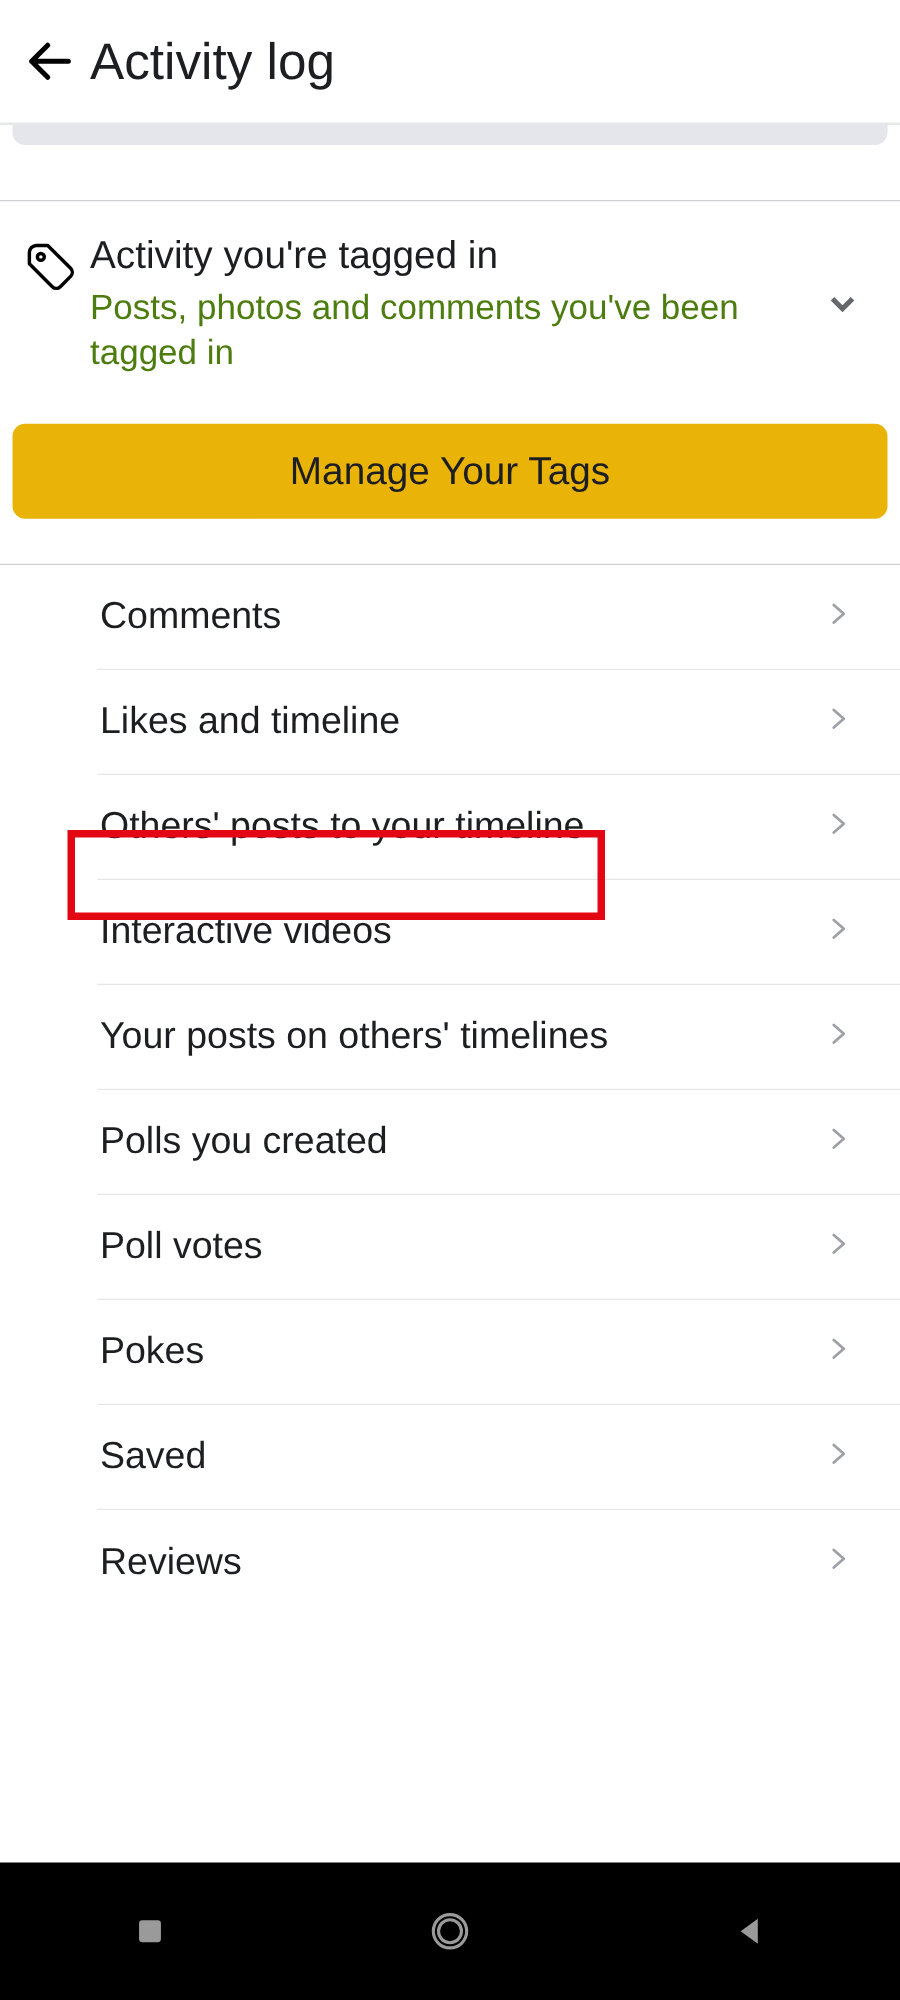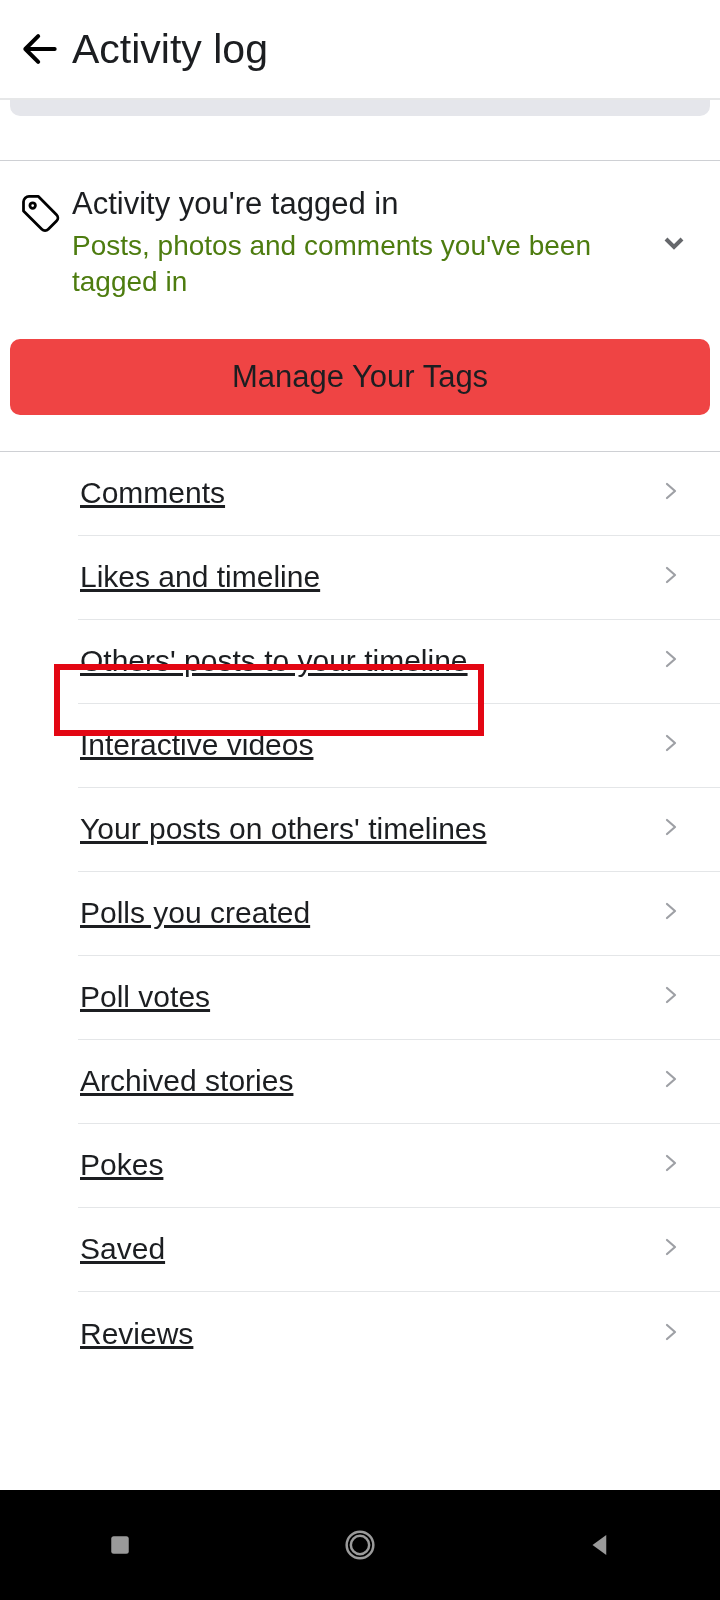--- a/index.html
+++ b/index.html
@@ -30,26 +30,26 @@
   .section .icon-col { width:64px; display:flex; justify-content:center;
     padding-top:4px; }
   .section .text-col { flex:1; }
   .section .title { font-size:31px; font-weight:500; line-height:1.25; }
   .section .desc  { font-size:28px; color:#4d7c0f; line-height:1.3;
     margin-top:4px; }
   .section .chev-col { width:56px; display:flex; align-items:center;
     justify-content:center; align-self:center; }
 
   
-  .big-btn { margin:14px 10px 36px; height:76px; background:#ef4444;
+  .big-btn { margin:14px 10px 36px; height:76px; background:#eab308;
     border-radius:10px; display:flex; align-items:center;
     justify-content:center; font-size:31px; font-weight:500; }
 
   
-  .list { margin-left:78px;text-decoration:underline; }
+  .list { margin-left:78px; }
   .item { display:flex; align-items:center; justify-content:space-between;
     height:84px; border-bottom:1px solid #e4e6e8; padding-right:38px;
     padding-left:2px; }
   .item:last-child { border-bottom:none; }
   .item .label { font-size:30px; }
   .chevron-right svg { width:24px; height:24px; stroke:#9ea0a5; }
 
   .highlight-box { position:absolute; border:6px solid #e30613;
     pointer-events:none; }
 
@@ -145,26 +145,20 @@
               <path d="M9 5l8 7-8 7" fill="none" stroke-width="2.2" stroke-linecap="round" stroke-linejoin="round"></path>
             </svg></span>
         </div>
         <div class="item">
           <span class="label">Poll votes</span>
           <span class="chevron-right"><svg viewBox="0 0 24 24">
               <path d="M9 5l8 7-8 7" fill="none" stroke-width="2.2" stroke-linecap="round" stroke-linejoin="round"></path>
             </svg></span>
         </div>
         <div class="item">
-          <span class="label">Archived stories</span>
-          <span class="chevron-right"><svg viewBox="0 0 24 24">
-              <path d="M9 5l8 7-8 7" fill="none" stroke-width="2.2" stroke-linecap="round" stroke-linejoin="round"></path>
-            </svg></span>
-        </div>
-        <div class="item">
           <span class="label">Pokes</span>
           <span class="chevron-right"><svg viewBox="0 0 24 24">
               <path d="M9 5l8 7-8 7" fill="none" stroke-width="2.2" stroke-linecap="round" stroke-linejoin="round"></path>
             </svg></span>
         </div>
         <div class="item">
           <span class="label">Saved</span>
           <span class="chevron-right"><svg viewBox="0 0 24 24">
               <path d="M9 5l8 7-8 7" fill="none" stroke-width="2.2" stroke-linecap="round" stroke-linejoin="round"></path>
             </svg></span>

